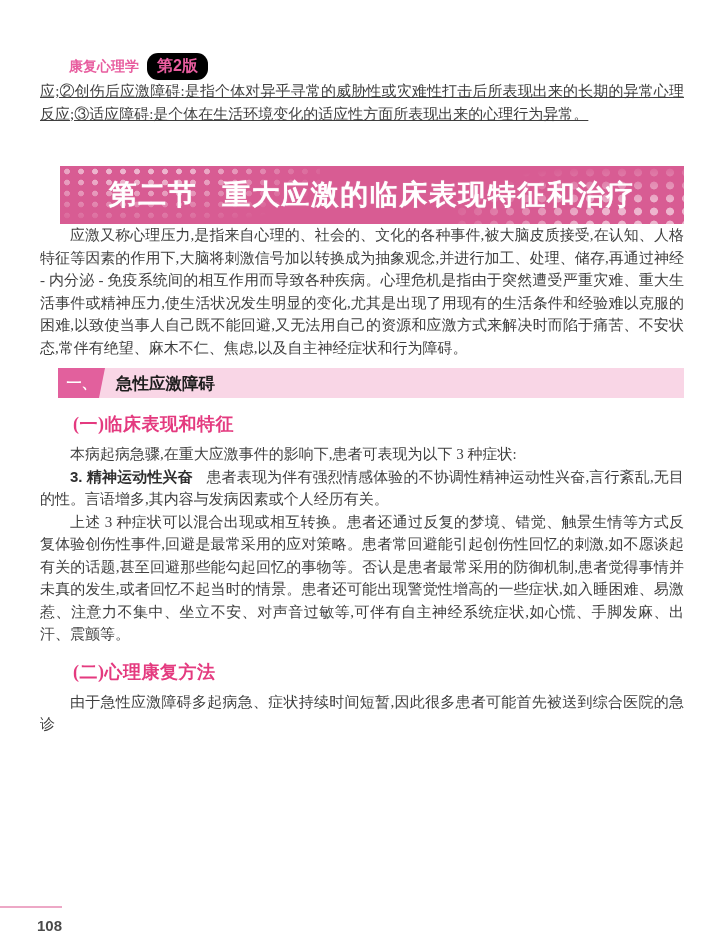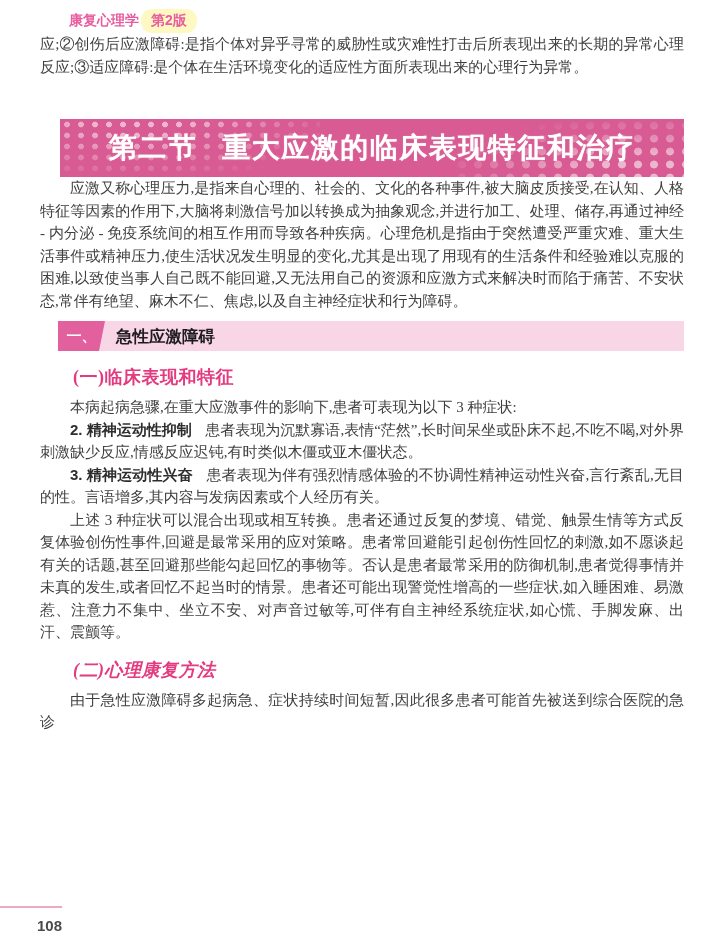--- a/index.html
+++ b/index.html
@@ -5,33 +5,33 @@
   html,body{margin:0;padding:0;}
   body{
     width:722px;height:944px;position:relative;overflow:hidden;
     background:#ffffff;
     font-family:"Liberation Serif","DejaVu Serif",serif;
     color:#3f3f3f;
   }
   .content{padding:0 38px 0 40px;}
 
   
-  .running-head{padding-top:9px;display:flex;align-items:center;gap:2px;margin-left:29px;}
+  .running-head{padding-top:9px;display:flex;align-items:center;gap:8px;margin-left:29px;margin-top:44px;}
   .brand{color:#e85d9f;font-weight:bold;font-size:14px;font-family:"Liberation Sans","DejaVu Sans",sans-serif;}
   .edition-badge{
-    background:#fef9c3;color:#e85d9f;font-size:14px;font-weight:bold;
+    background:#000000;color:#e85d9f;font-size:16px;font-weight:bold;
     border-radius:11px;padding:3px 10px;font-family:"Liberation Sans","DejaVu Sans",sans-serif;
   }
 
   
   p.body-text{
     margin:0;font-size:15px;line-height:22.5px;text-align:justify;
     text-indent:2em;
   }
-  p.no-indent{text-indent:0;}
+  p.no-indent{text-indent:0;text-decoration:underline;}
   .p0{margin-top:15px;}
   .p1{margin-top:28px;}
   .p2{margin-top:14px;}
   .p3{margin-top:5px;}
   .item-label{
     font-family:"Liberation Sans","DejaVu Sans",sans-serif;
     font-weight:bold;color:#2e2e2e;margin-right:0.9em;
   }
 
   
@@ -79,21 +79,21 @@
     font-family:"Liberation Sans","DejaVu Sans",sans-serif;
   }
 
   
   h3.sub-heading{
     margin:14px 0 7px 0;padding-left:33px;
     color:#e43a7f;font-size:18px;font-weight:bold;
     font-family:"Liberation Serif","DejaVu Serif",serif;
     letter-spacing:0.5px;
   }
-  h3.sub2{font-style:italic;}
+  h3.sub2{}
 
   
   .footer-rule{position:absolute;left:0;top:906px;width:62px;height:2px;background:#eda8c6;}
   .page-number{
     position:absolute;left:37px;top:917px;font-size:15px;font-weight:bold;color:#4a4a4a;
     font-family:"Liberation Sans","DejaVu Sans",sans-serif;
   }
 </style>
 </head>
 <body>
@@ -121,21 +121,20 @@
     <div class="section-num-box">一、</div>
     <div class="section-bar-title">急性应激障碍</div>
   </div>
 
 
   <h3 class="sub-heading">(一)临床表现和特征</h3>
 
   <p class="body-text p3">本病起病急骤,在重大应激事件的影响下,患者可表现为以下 3 种症状:</p>
 
 
-  <p class="body-text"><span class="item-label">2. 精神运动性抑制</span><span>患者表现为沉默寡语,表情“茫然”,长时间呆坐或卧床不起,不吃不喝,对外界刺激缺少反应,情感反应迟钝,有时类似木僵或亚木僵状态。</span></p>
 
   <p class="body-text"><span class="item-label">3. 精神运动性兴奋</span><span>患者表现为伴有强烈情感体验的不协调性精神运动性兴奋,言行紊乱,无目的性。言语增多,其内容与发病因素或个人经历有关。</span></p>
 
   <p class="body-text">上述 3 种症状可以混合出现或相互转换。患者还通过反复的梦境、错觉、触景生情等方式反复体验创伤性事件,回避是最常采用的应对策略。患者常回避能引起创伤性回忆的刺激,如不愿谈起有关的话题,甚至回避那些能勾起回忆的事物等。否认是患者最常采用的防御机制,患者觉得事情并未真的发生,或者回忆不起当时的情景。患者还可能出现警觉性增高的一些症状,如入睡困难、易激惹、注意力不集中、坐立不安、对声音过敏等,可伴有自主神经系统症状,如心慌、手脚发麻、出汗、震颤等。</p>
 
   <h3 class="sub-heading sub2">(二)心理康复方法</h3>
 
   <p class="body-text">由于急性应激障碍多起病急、症状持续时间短暂,因此很多患者可能首先被送到综合医院的急诊</p>
 
 </div>

